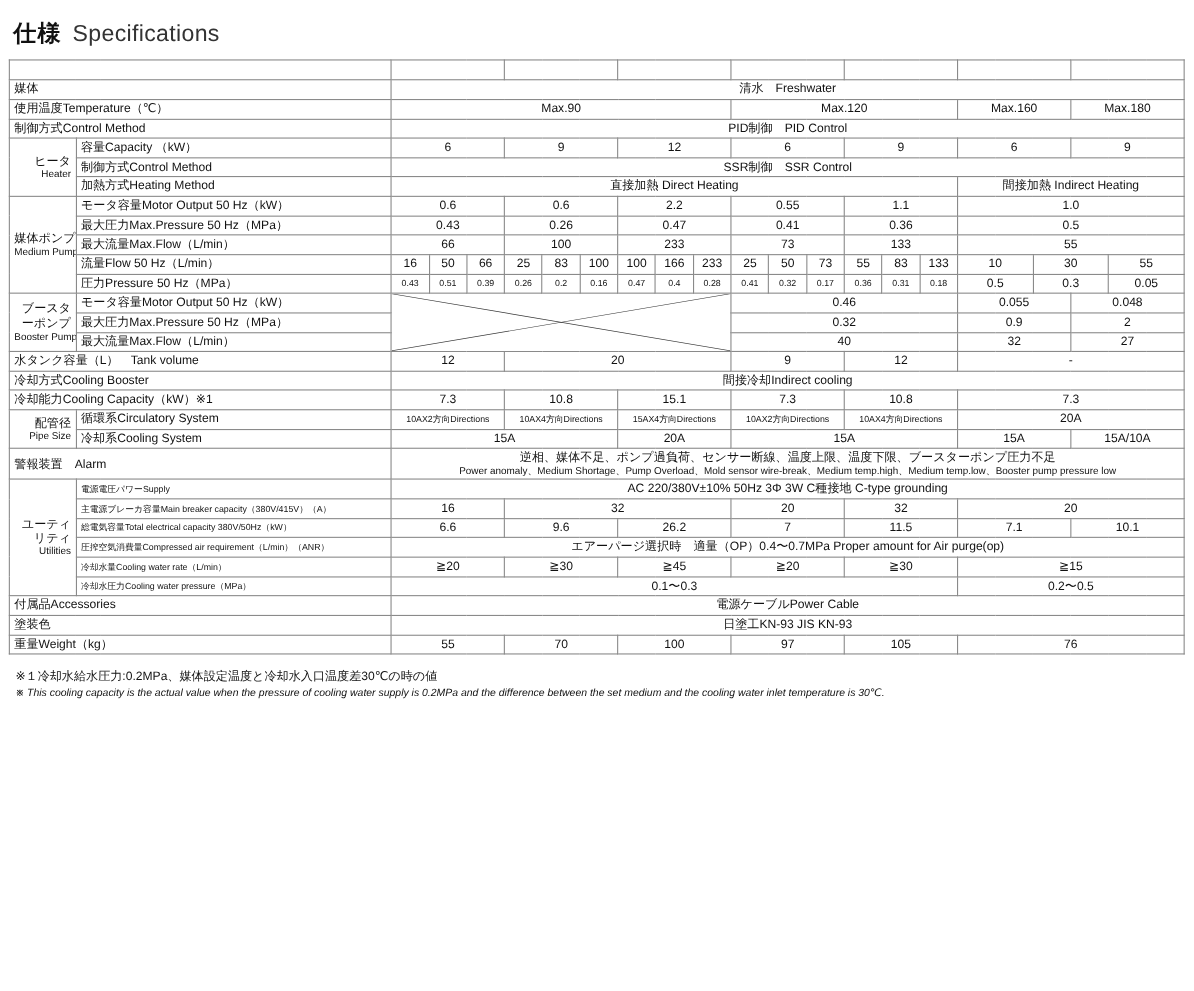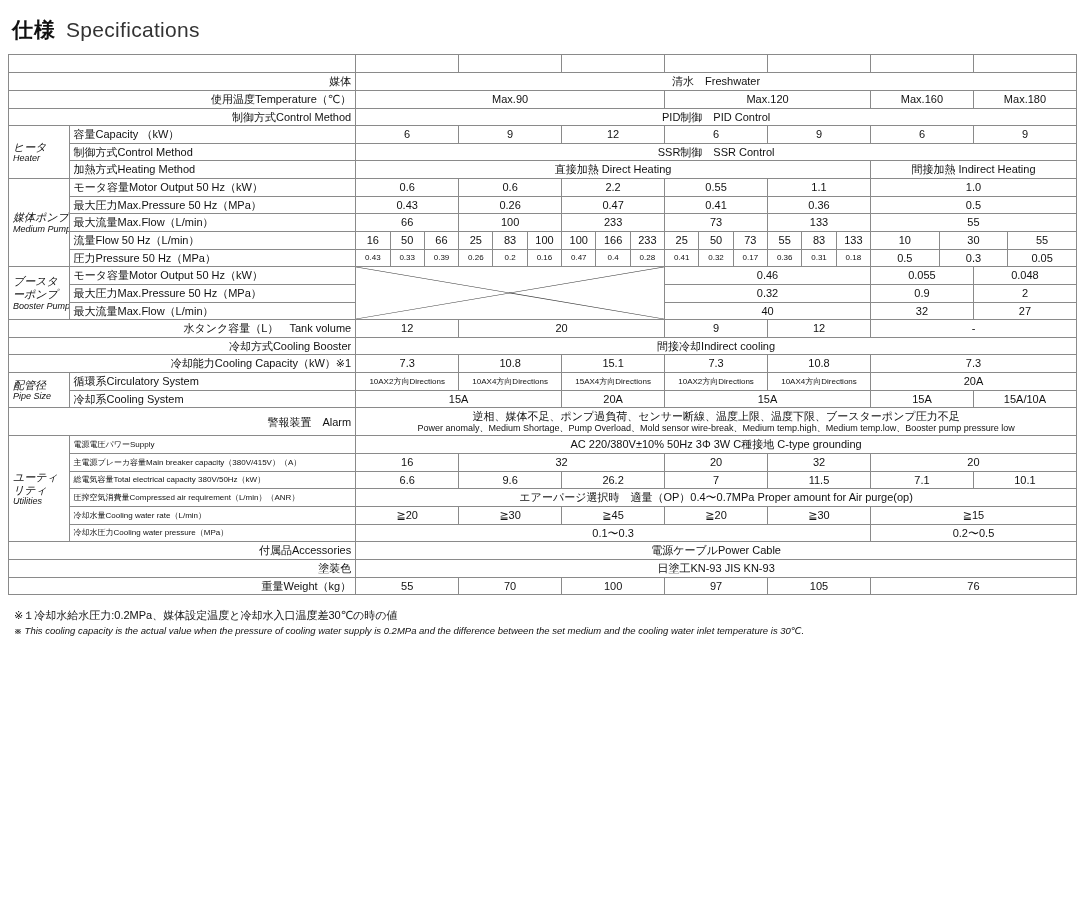--- a/index.html
+++ b/index.html
@@ -37,30 +37,29 @@
   th.hdr{
     background:#5b9bd5;
     color:#ffffff;
     font-weight:normal;
     text-align:center;
     font-size:11.5px;
     padding:5px 2px;
   }
   th.hdr.left{ text-align:left; padding-left:6px; }
   .rowlabel{
-    text-align:right;
+    text-align:left;
     padding-left:6px;
     background:#ffffff;
   }
   .grouplabel{
-    text-align:left;
+    text-align:right;
     background:#ffffff;
     font-size:11px;
     line-height:1.25;
-    font-style:italic;
   }
   .sublabel{
     text-align:left;
     padding-left:6px;
     background:#ffffff;
   }
   .val{ text-align:center; background:#d9d9d9; }
   .val.white{ background:#ffffff; }
   .small{font-size:9px;}
   .xsmall{font-size:8px;}
@@ -218,21 +217,21 @@
       <td class="val">55</td>
       <td class="val">83</td>
       <td class="val">133</td>
       <td class="val white" colspan="2">10</td>
       <td class="val white" colspan="2">30</td>
       <td class="val white" colspan="2">55</td>
     </tr>
     <tr>
       <td class="sublabel" colspan="2">圧力Pressure 50 Hz（MPa）</td>
       <td class="val white xsmall">0.43</td>
-      <td class="val white xsmall">0.33</td>
+      <td class="val white xsmall">0.51</td>
       <td class="val white xsmall">0.39</td>
       <td class="val white xsmall">0.26</td>
       <td class="val white xsmall">0.2</td>
       <td class="val white xsmall">0.16</td>
       <td class="val white xsmall">0.47</td>
       <td class="val white xsmall">0.4</td>
       <td class="val white xsmall">0.28</td>
       <td class="val white xsmall">0.41</td>
       <td class="val white xsmall">0.32</td>
       <td class="val white xsmall">0.17</td>

